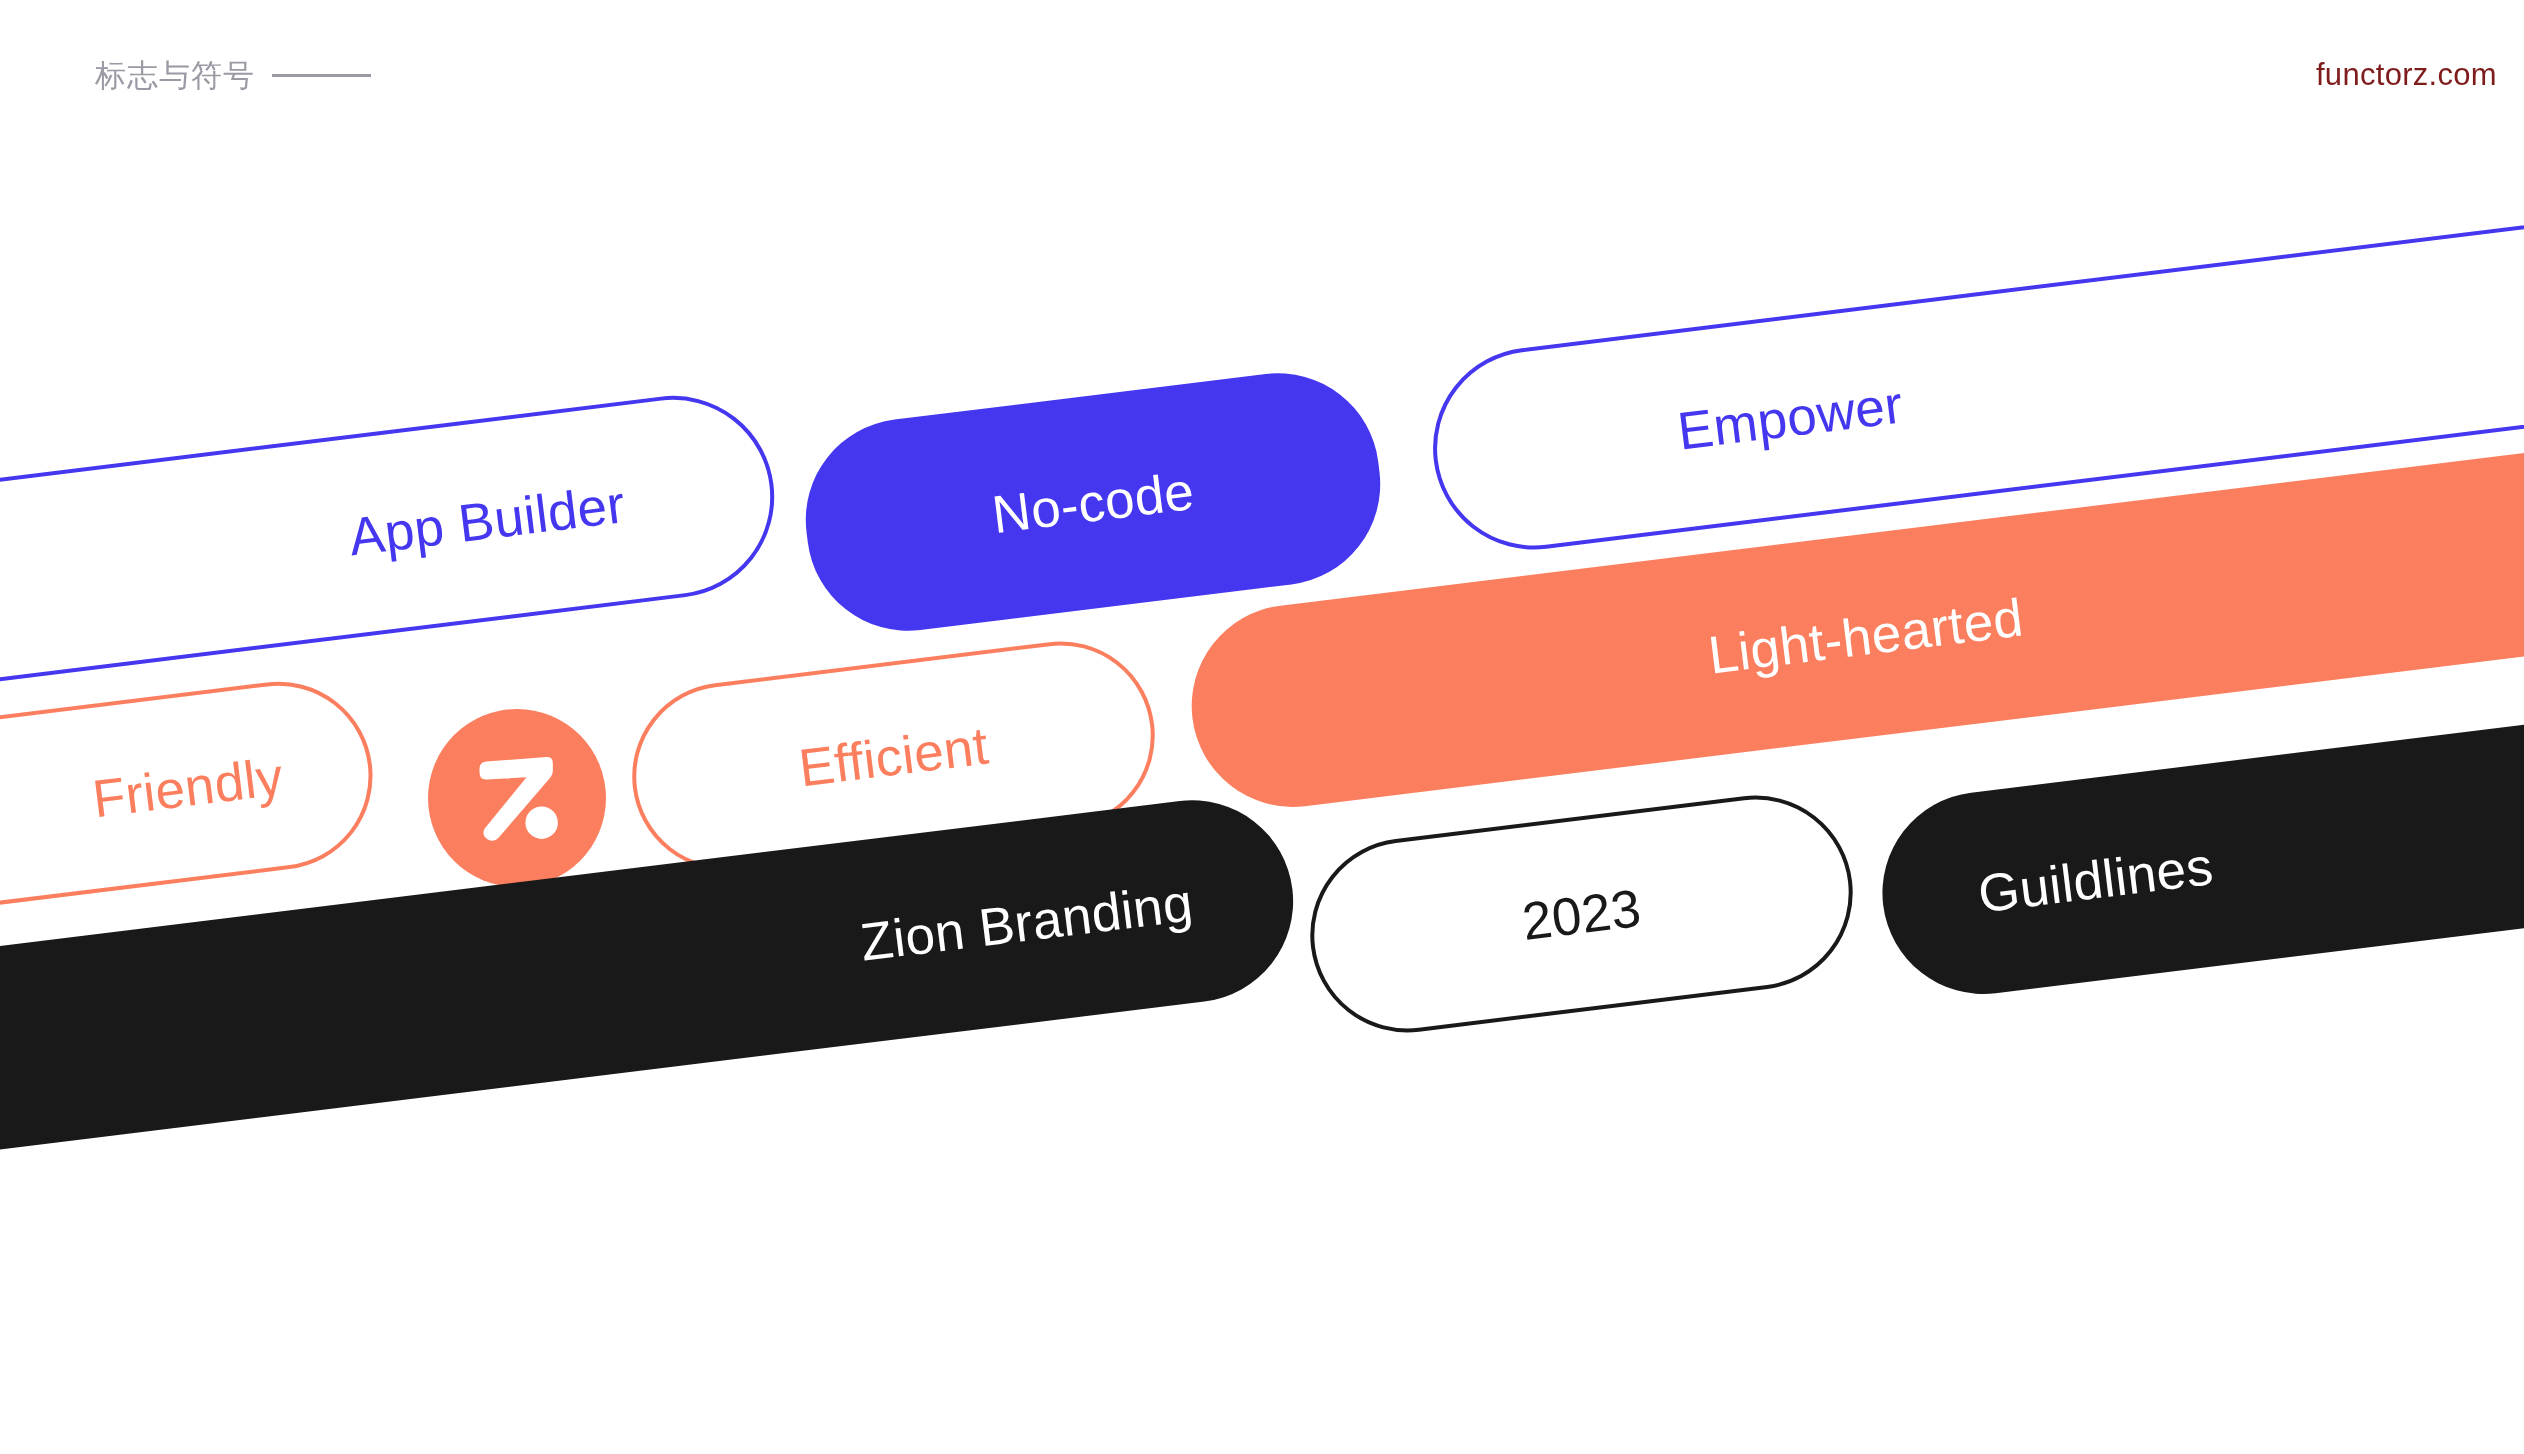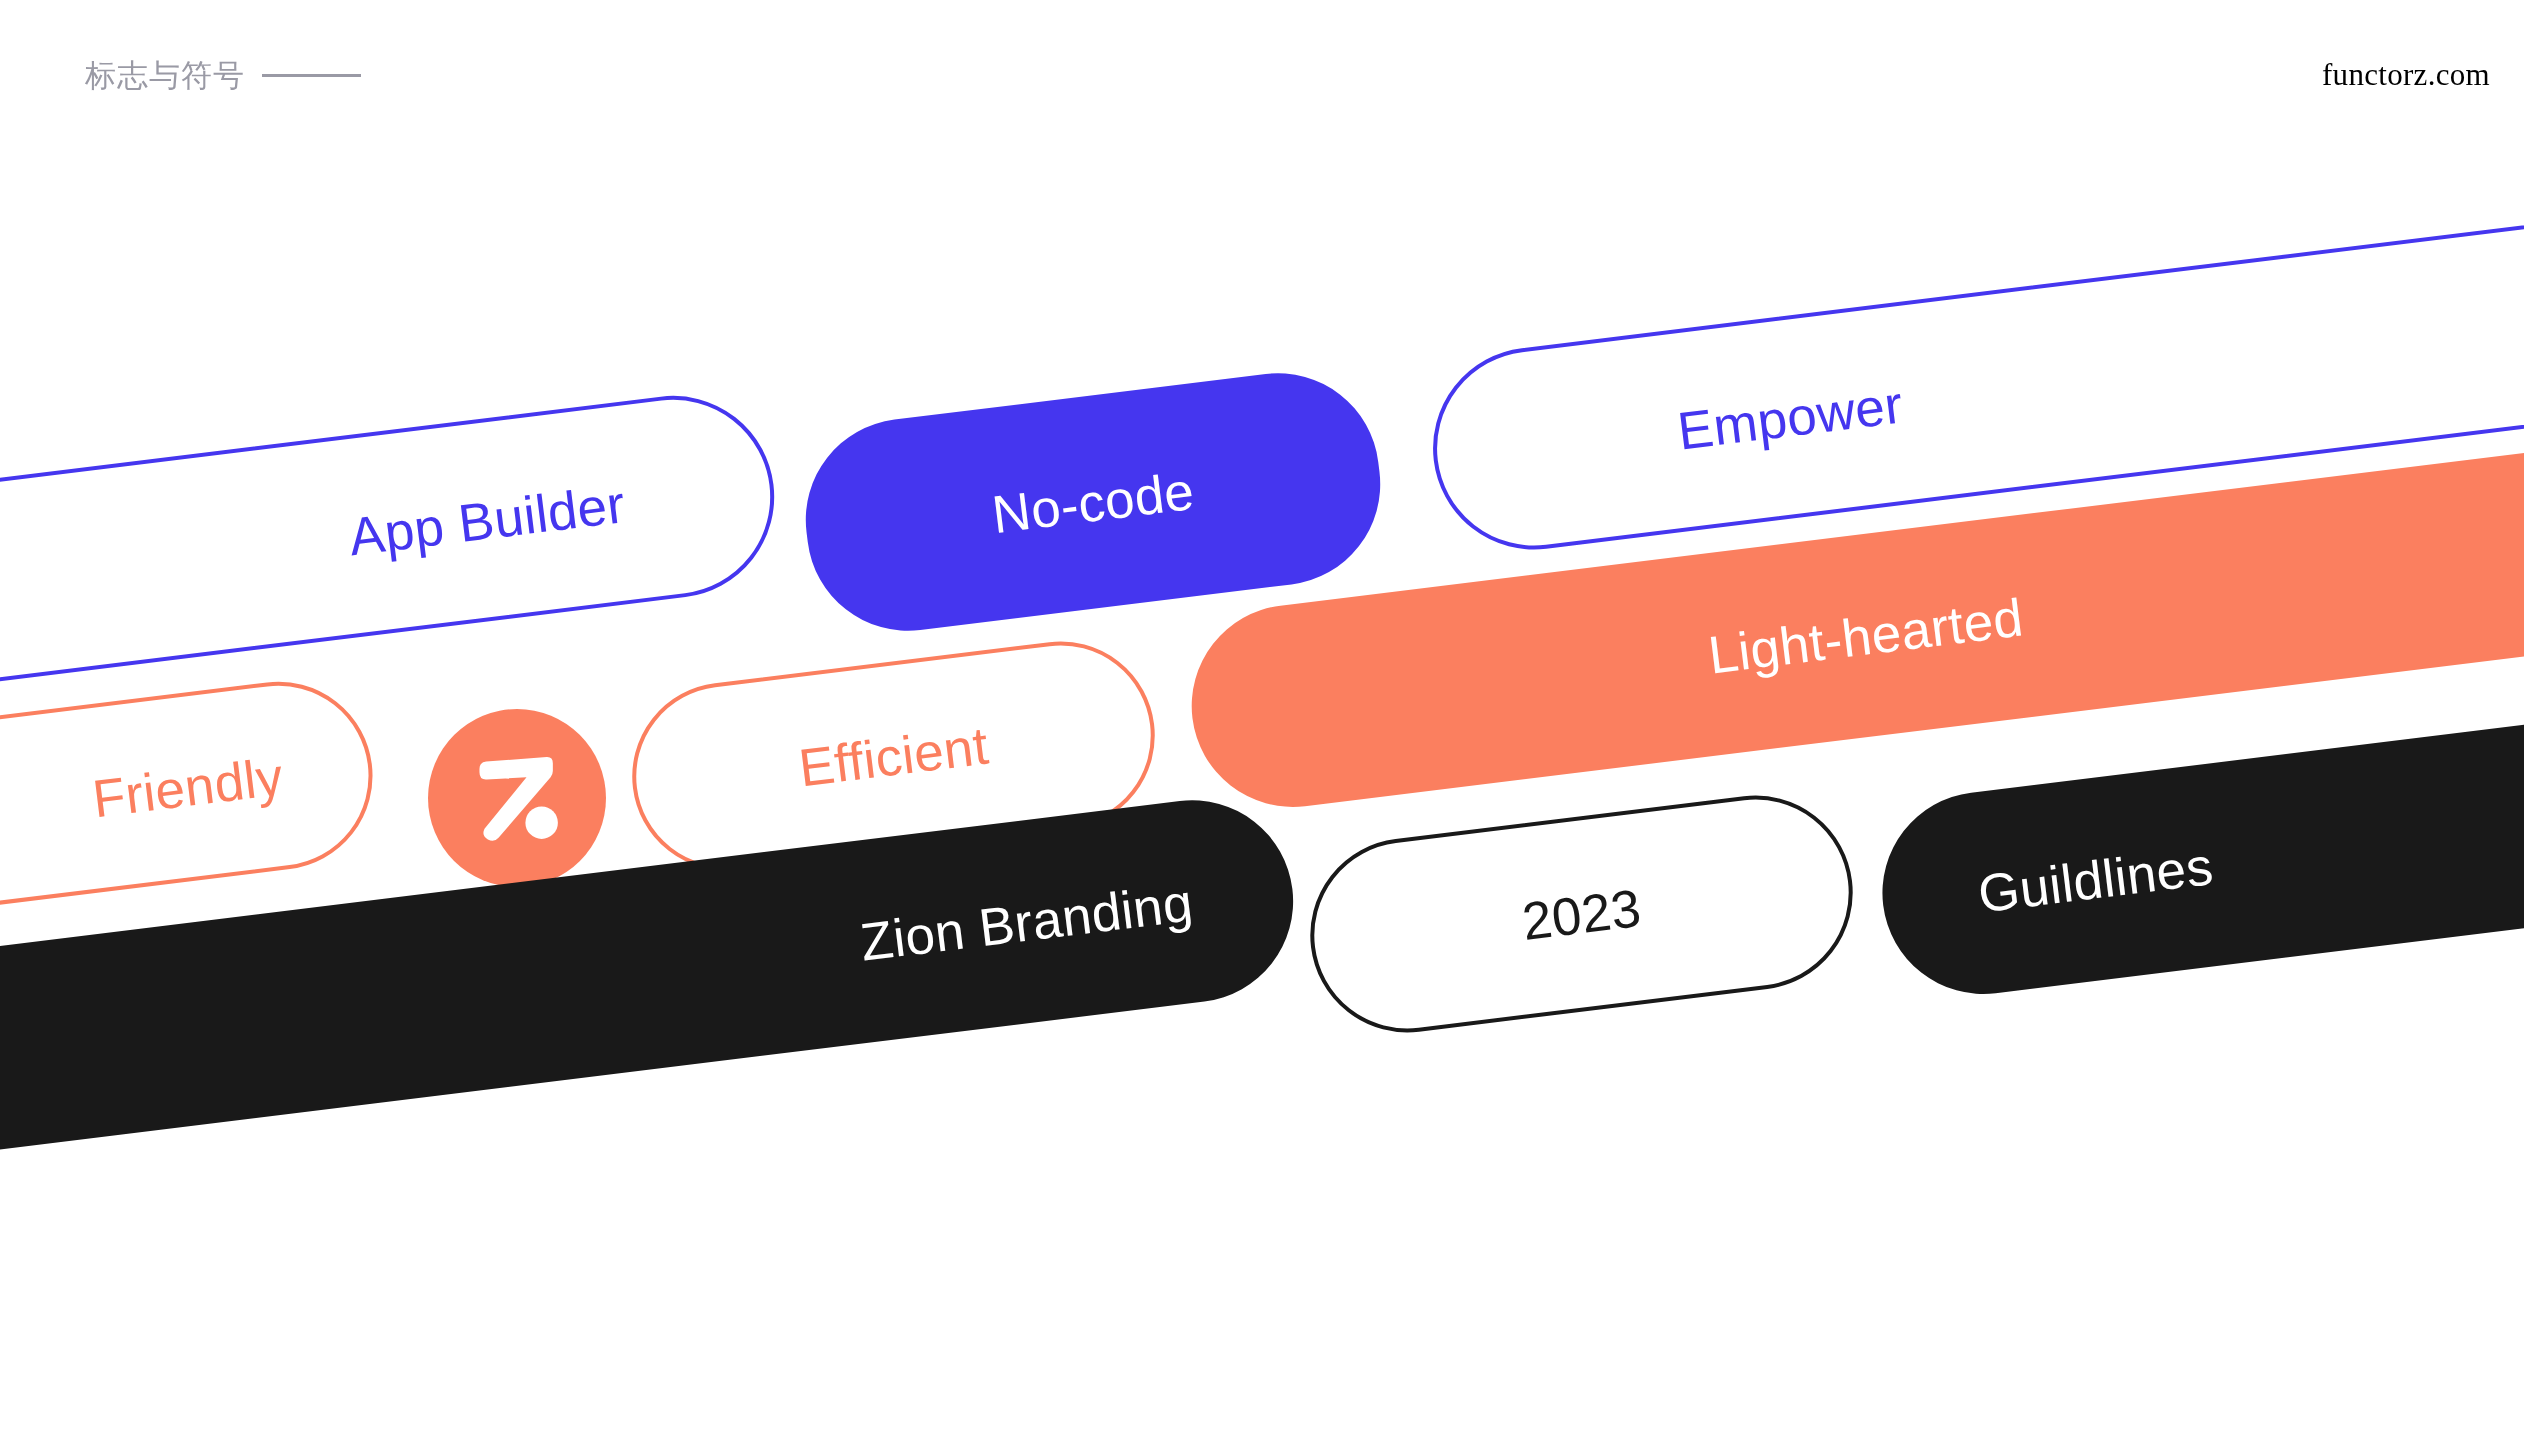--- a/index.html
+++ b/index.html
@@ -15,47 +15,46 @@
     position: relative;
     width: 2585px;
     height: 1454px;
     background: #ffffff;
     overflow: hidden;
   }
 
   
   .header-left {
     position: absolute;
-    left: 85px;
+    left: 95px;
     top: 60px;
     display: flex;
     align-items: center;
     gap: 17px;
     white-space: nowrap;
   }
   .header-left-label {
     font-size: 31px;
     color: #9a9aa5;
     letter-spacing: 1px;
     line-height: 1;
   }
   .header-rule {
     width: 99px;
     height: 2.5px;
     background: #9a9aa5;
   }
   .header-right {
     position: absolute;
-    right: 95px;
+    right: 88px;
     top: 57px;
     font-size: 31px;
-    color: #000000;
+    color: #7f1d1d;
     letter-spacing: 0.3px;
     white-space: nowrap;
-    font-family: Liberation Serif, serif;
   }
 
   
   .field {
     position: absolute;
     left: 0;
     top: 0;
     width: 2585px;
     height: 1454px;
   }

